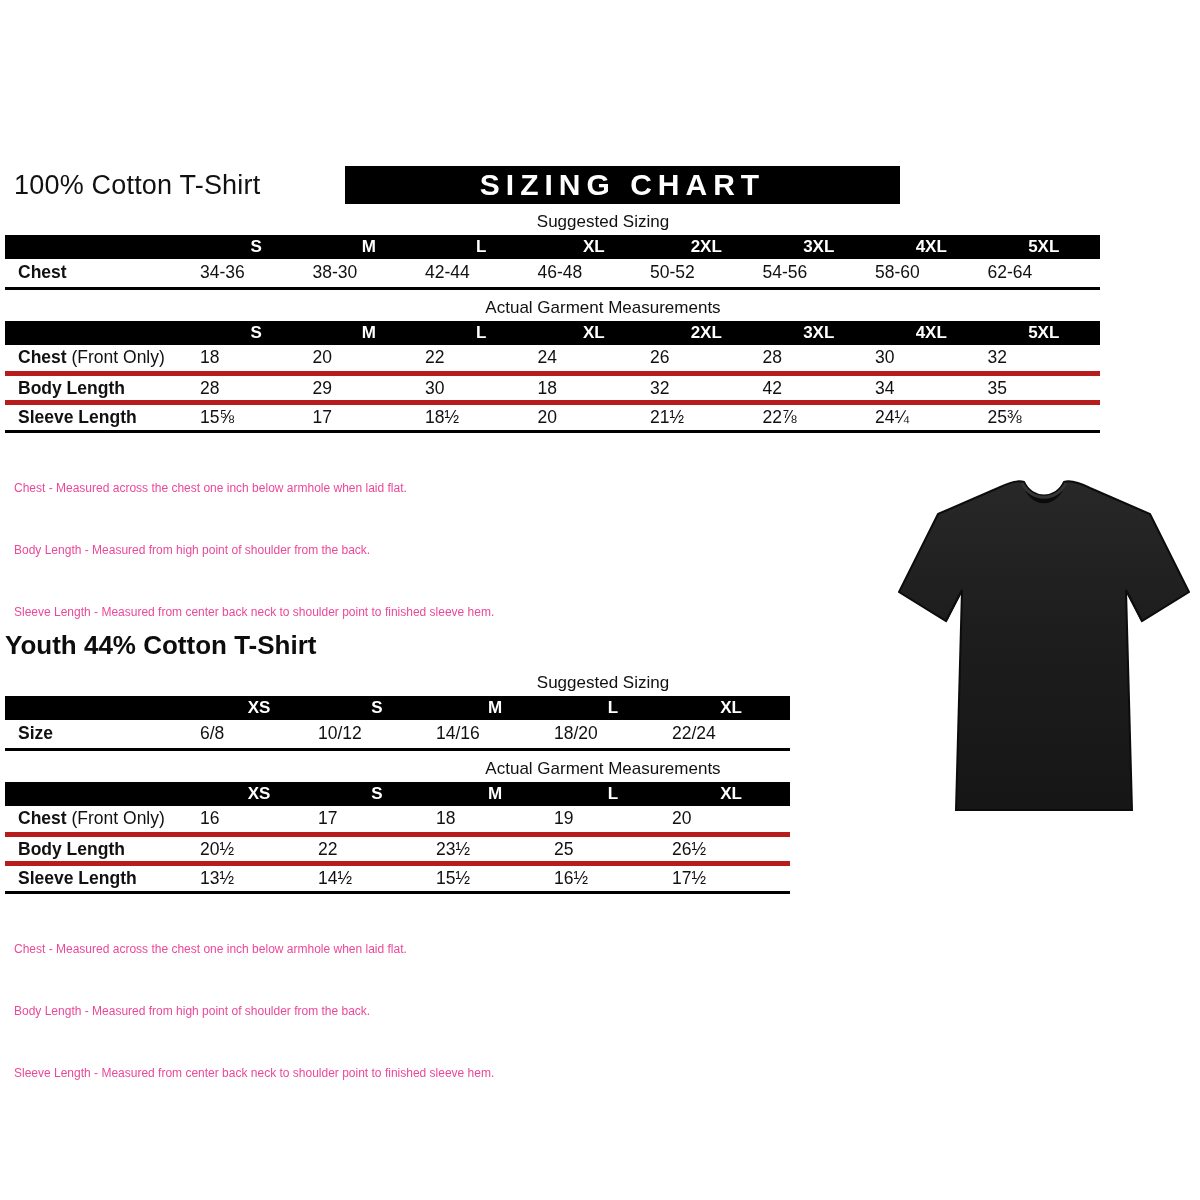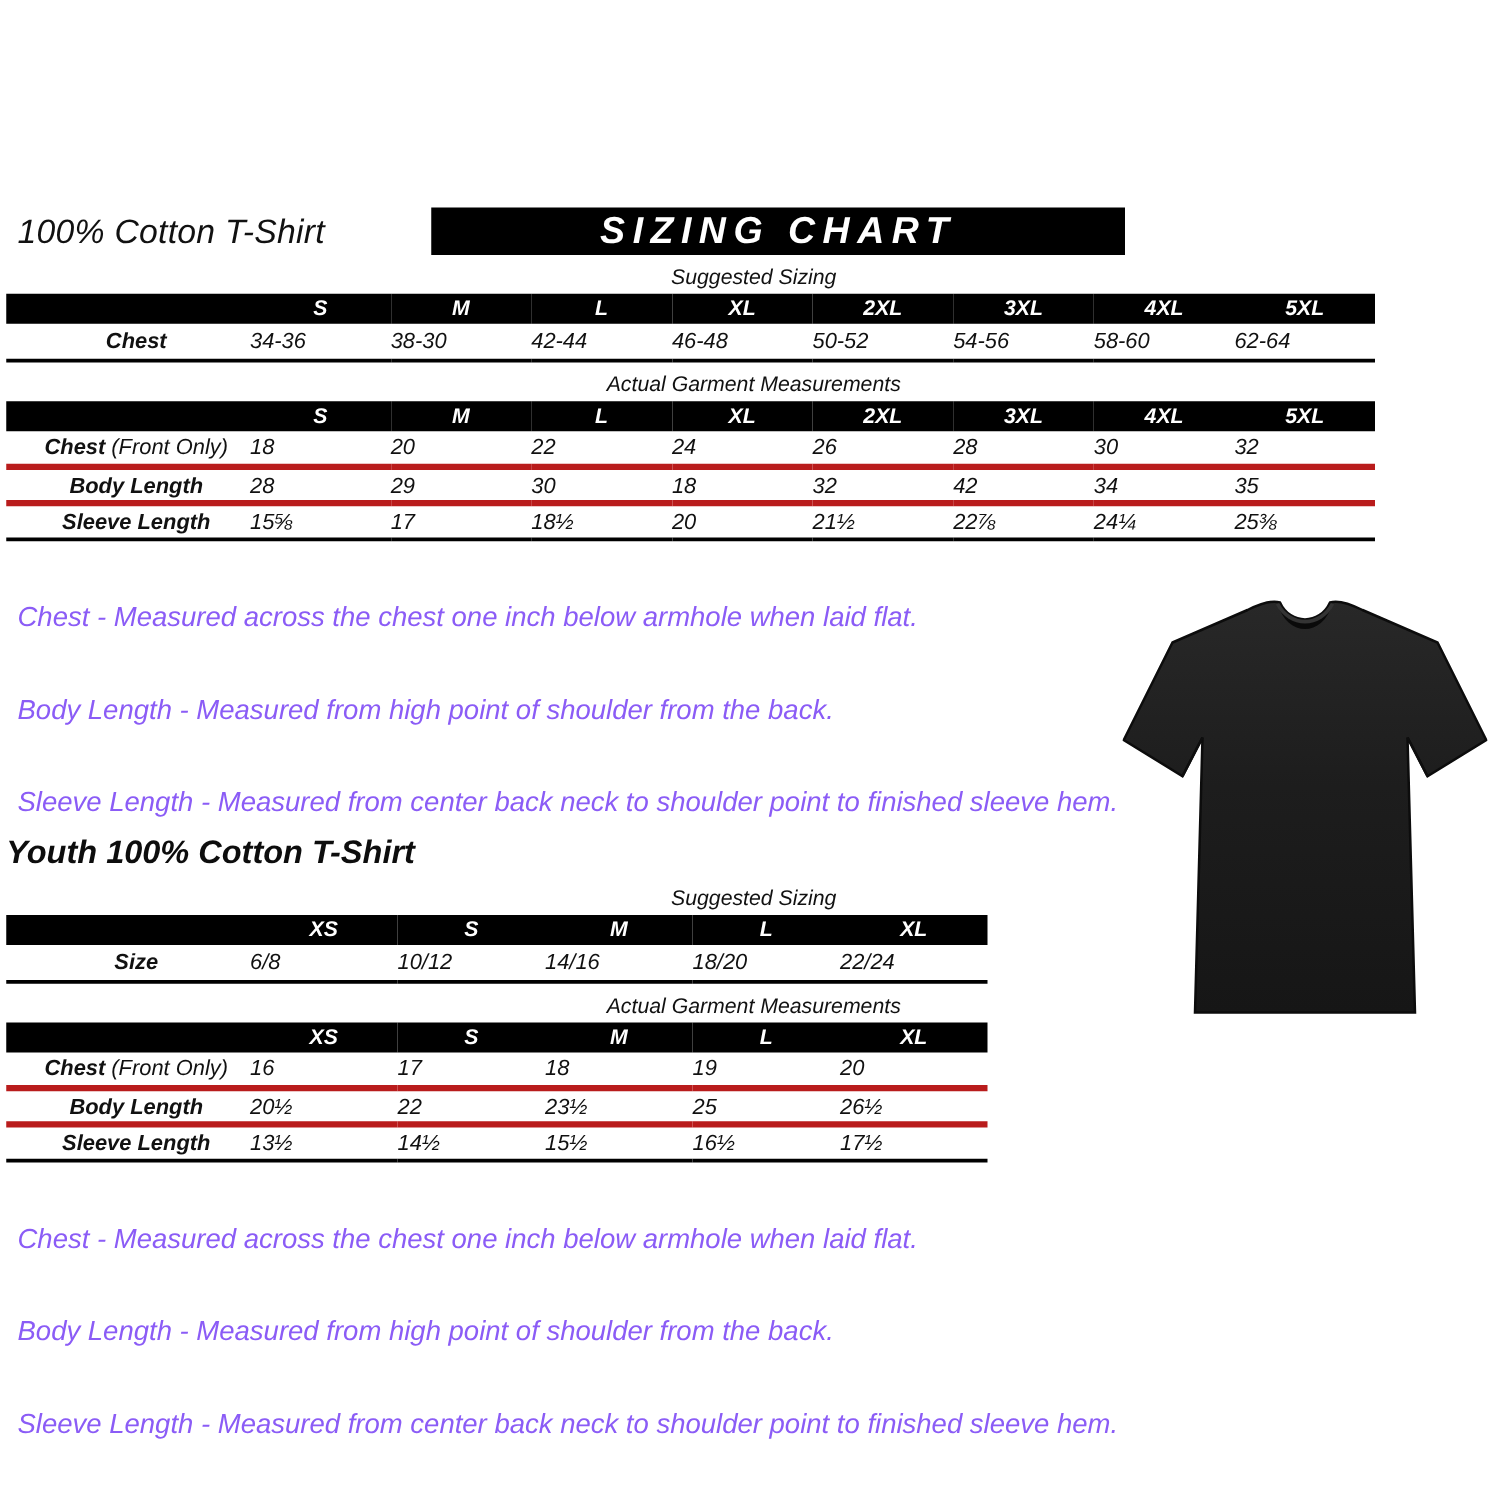--- a/index.html
+++ b/index.html
@@ -3,21 +3,21 @@
 <meta charset="utf-8">
 <style>
   * { margin:0; padding:0; box-sizing:border-box; }
   html,body { background:#ffffff; }
   body {
     width:1200px; height:1200px;
     position:relative; overflow:hidden;
     font-family:"Liberation Sans", sans-serif;
     color:#111111;
   }
-  .content { position:absolute; top:0; left:0; width:1200px;font-style:italic; }
+  .content { position:absolute; top:0; left:0; width:1200px; }
 
   .header-row { display:flex; align-items:center; margin:166px 0 0 14px; }
   .page-title { font-size:27px; font-weight:400; width:331px; color:#111; letter-spacing:0.2px; }
   .banner {
     width:555px; height:38px; background:#000000; color:#fff;
     font-size:30px; font-weight:bold; letter-spacing:6px;
     display:flex; align-items:center; justify-content:center;
   }
 
   .section-label { font-size:17px; font-weight:400; margin:8px 0 3px 6px;text-align:center; }
@@ -30,25 +30,25 @@
   table.adult-w { width:1095px; }
   table.youth-w { width:785px; }
   .size-table th {
     background:#000; color:#fff; font-weight:bold; font-size:17px;
     height:24px; text-align:center; padding:0; line-height:24px;
   }
   .size-table td {
     font-size:17.5px; height:29px; vertical-align:middle;
     padding:0;
   }
-  .size-table td.label-col { text-align:center; padding-left:13px; }
+  .size-table td.label-col { text-align:left; padding-left:13px; }
   .size-table tbody tr + tr td { border-top:5px solid #b91c1c; }
 
   .notes { margin:10px 0 0 14px; }
-  .notes p { font-size:22px; margin-bottom:11px; color:#8b5cf6;margin-top:48px; }
+  .notes p { font-size:12px; margin-bottom:11px; color:#ec4899;margin-top:48px; }
 
   .youth-title { font-size:26px; font-weight:bold; margin:4px 0 0 5px; color:#0d0d0d; }
 
   .tshirt-wrap { position:absolute; left:898px; top:478px; width:292px; height:340px; }
   .tshirt-wrap svg { display:block; width:100%; height:100%; }
 </style>
 </head>
 <body>
 
 <div class="content">
@@ -163,21 +163,21 @@
       </tr>
     </tbody>
   </table>
 
   <div class="notes">
     <p>Chest - Measured across the chest one inch below armhole when laid flat.</p>
     <p>Body Length - Measured from high point of shoulder from the back.</p>
     <p>Sleeve Length - Measured from center back neck to shoulder point to finished sleeve hem.</p>
   </div>
 
-  <div class="youth-title">Youth 100% Cotton T-Shirt</div>
+  <div class="youth-title">Youth 44% Cotton T-Shirt</div>
 
   <div class="section-label" style="margin-top:12px;">Suggested Sizing</div>
 
   <table class="size-table youth-w">
     <colgroup>
       <col style="width:195px">
         <col>
         <col>
         <col>
         <col>

